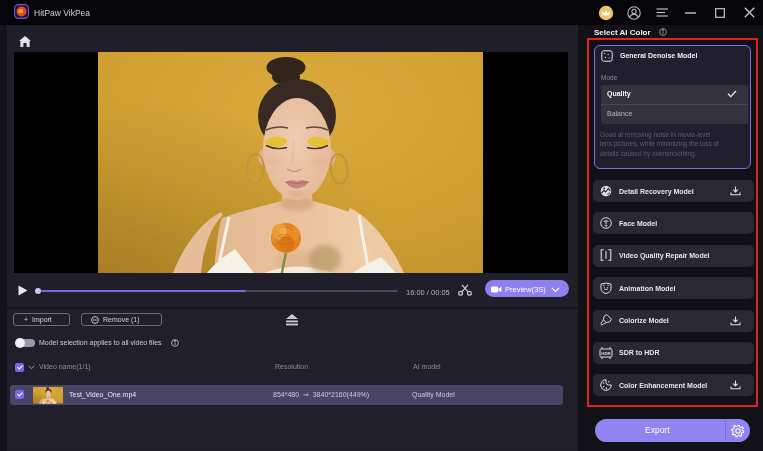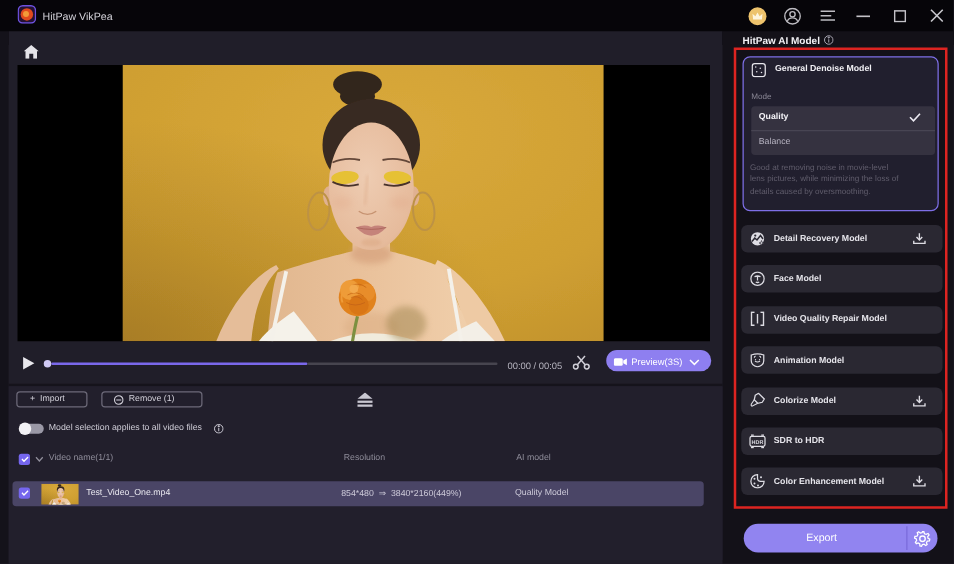--- a/index.html
+++ b/index.html
@@ -149,21 +149,21 @@
         <use href="#scene"></use>
       </g>
     </svg>
 
 <svg class="abs" style="left:18px;top:285px" width="10" height="11" viewBox="0 0 10 11">
       <path d="M0.5 0.5 L9.5 5.5 L0.5 10.5 Z" fill="#e8e7ec"></path>
     </svg>
 <div class="abs" style="left:41px;top:289.5px;width:205px;height:2.4px;background:#7a68ea;border-radius:2px;"></div>
 <div class="abs" style="left:246px;top:289.7px;width:152px;height:2px;background:#47454f;border-radius:2px;"></div>
 <div class="abs" style="left:35px;top:287.5px;width:6px;height:6px;border-radius:50%;background:#cfc9f4;"></div>
-<div class="t" style="left:406px;top:288px;font-size:7.5px;color:#b5b3be;">00:00 / 00:05</div>
+<div class="t" style="left:406px;top:288px;font-size:7.5px;color:#b5b3be;">16:00 / 00:05</div>
 <svg class="abs" style="left:458px;top:284px" width="14" height="12" viewBox="0 0 14 12" fill="none" stroke="#cfced6" stroke-width="1.2">
   <circle cx="2.6" cy="9.2" r="1.9"></circle>
       <circle cx="11.4" cy="9.2" r="1.9"></circle>
   <line x1="3.9" y1="7.8" x2="10" y2="0.8"></line>
       <line x1="10.1" y1="7.8" x2="4" y2="0.8"></line>
 </svg>
 <div class="abs" style="left:485px;top:280px;width:84px;height:17px;background:#8e7ff0;border-radius:8.5px;"></div>
 <svg class="abs" style="left:491px;top:286px" width="11" height="7" viewBox="0 0 11 7">
       <rect x="0" y="0.5" width="7.2" height="6" rx="1.2" fill="#fff"></rect>
       <path d="M7.6 2.4 L10.5 0.8 L10.5 6.2 L7.6 4.6 Z" fill="#fff"></path>
@@ -215,21 +215,21 @@
 <svg class="abs" style="left:16.5px;top:392px" width="6" height="5" viewBox="0 0 6 5" fill="none" stroke="#fff" stroke-width="1.1">
       <path d="M0.5 2.2 L2.2 4 L5.5 0.6"></path>
     </svg>
 <svg class="abs" style="left:33px;top:387px" width="30" height="16.5" viewBox="0 0 385 221" preserveAspectRatio="none">
       <use href="#scene"></use>
     </svg>
 <div class="t" style="left:69px;top:390.5px;font-size:7px;color:#e9e8ef;">Test_Video_One.mp4</div>
 <div class="t" style="left:273px;top:390.5px;font-size:7px;color:#ccc9d8;">854*480&nbsp; ⇒ &nbsp;3840*2160(449%)</div>
 <div class="t" style="left:412px;top:390.5px;font-size:7px;color:#ccc9d8;">Quality Model</div>
 
-<div class="t" style="left:594px;top:27.5px;font-size:8px;font-weight:bold;color:#f2f1f5;">HitPaw AI Model</div>
+<div class="t" style="left:594px;top:27.5px;font-size:8px;font-weight:bold;color:#f2f1f5;">Select AI Color</div>
 <svg class="abs" style="left:659px;top:28px" width="8" height="8" viewBox="0 0 8 8" fill="none" stroke="#a8a6b2" stroke-width="0.8">
       <circle cx="4" cy="4" r="3.4"></circle>
       <line x1="4" y1="3.4" x2="4" y2="6"></line>
       <circle cx="4" cy="2" r="0.5" fill="#a8a6b2"></circle>
     </svg>
 
 <div class="abs" style="left:587px;top:38px;width:171px;height:369px;border:2px solid #dd2421;"></div>
 
 <div class="abs" style="left:594px;top:45px;width:157px;height:124px;background:#211f2e;border:1.5px solid #7e6fe6;border-radius:6px;"></div>
 <svg class="abs" style="left:601px;top:50px" width="12" height="12" viewBox="0 0 12 12" fill="none" stroke="#e8e7ed" stroke-width="1">

